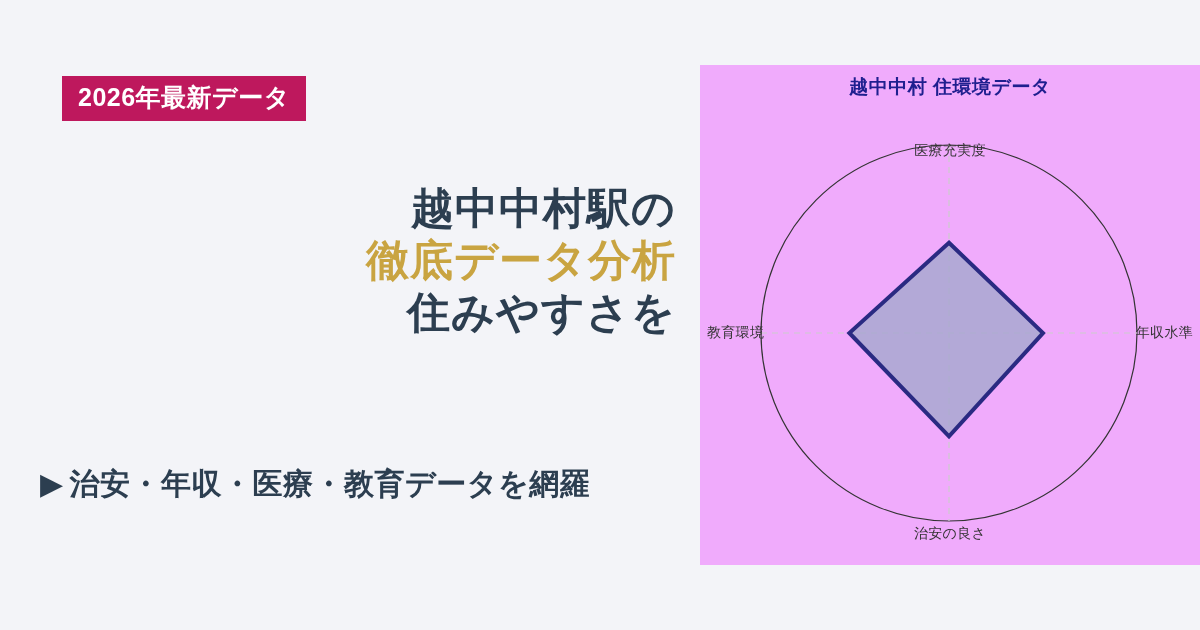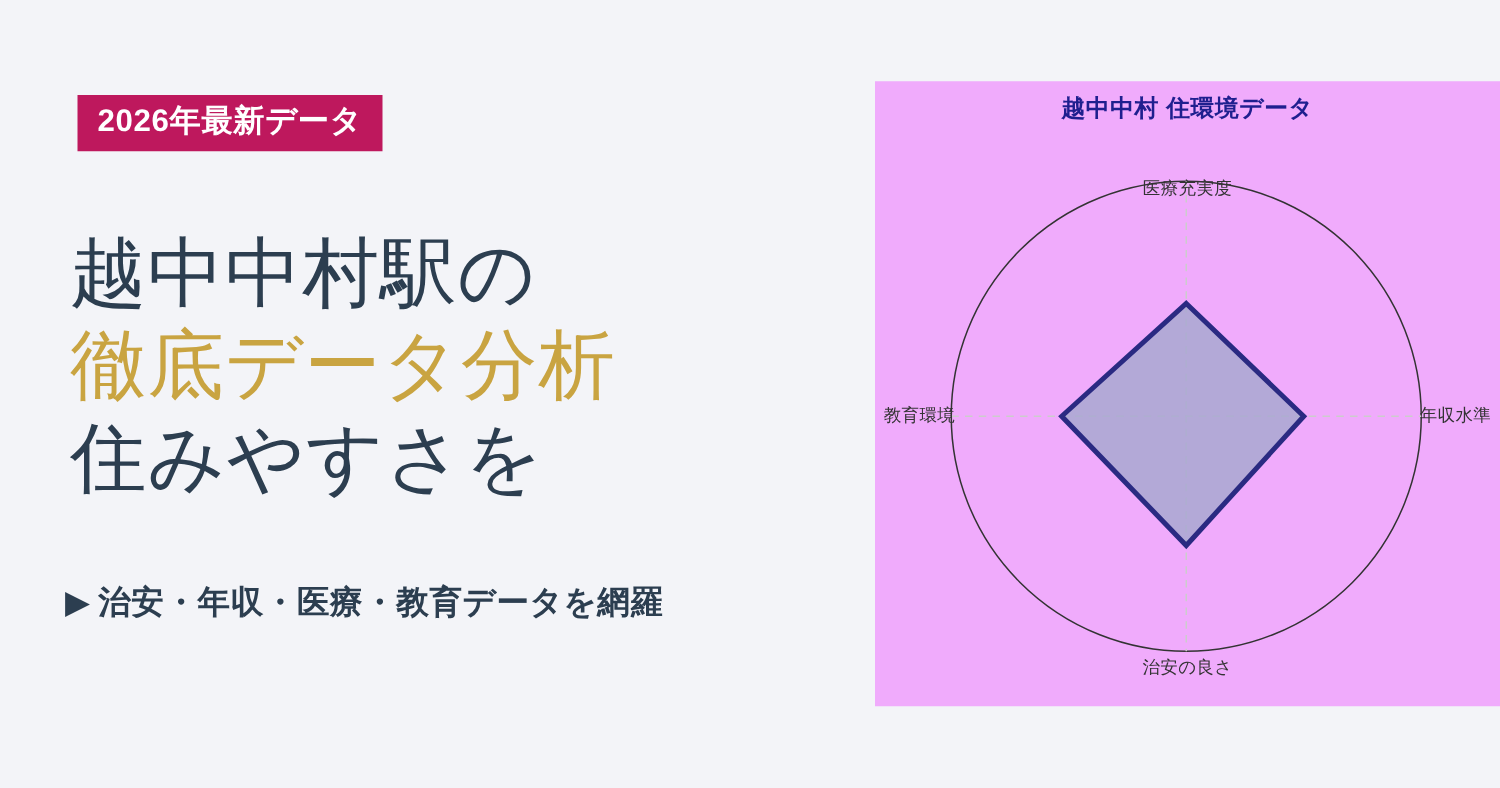--- a/index.html
+++ b/index.html
@@ -40,35 +40,36 @@
     white-space: nowrap;
   }
 
   #headline {
     position: absolute;
     left: 56px;
     top: 182px;
     width: 620px;
   }
   .headline-line {
-    font-size: 61px;
-    font-weight: normal;
+    font-size: 43px;
+    font-weight: bold;
     line-height: 1.21;
     letter-spacing: 1px;
     white-space: nowrap;
     margin: 0;
+    text-align: right;
   }
   .headline-navy { color: #2c3e50; }
   .headline-gold { color: #c9a441; }
 
   #subtitle {
     position: absolute;
-    left: 52px;
+    left: 40px;
     top: 466px;
-    font-size: 26px;
+    font-size: 30px;
     font-weight: bold;
     color: #2c3e50;
     letter-spacing: 0.5px;
     white-space: nowrap;
     line-height: 1.2;
   }
   #subtitle .arrow-glyph {
     display: inline-block;
     margin-right: 6px;
   }

